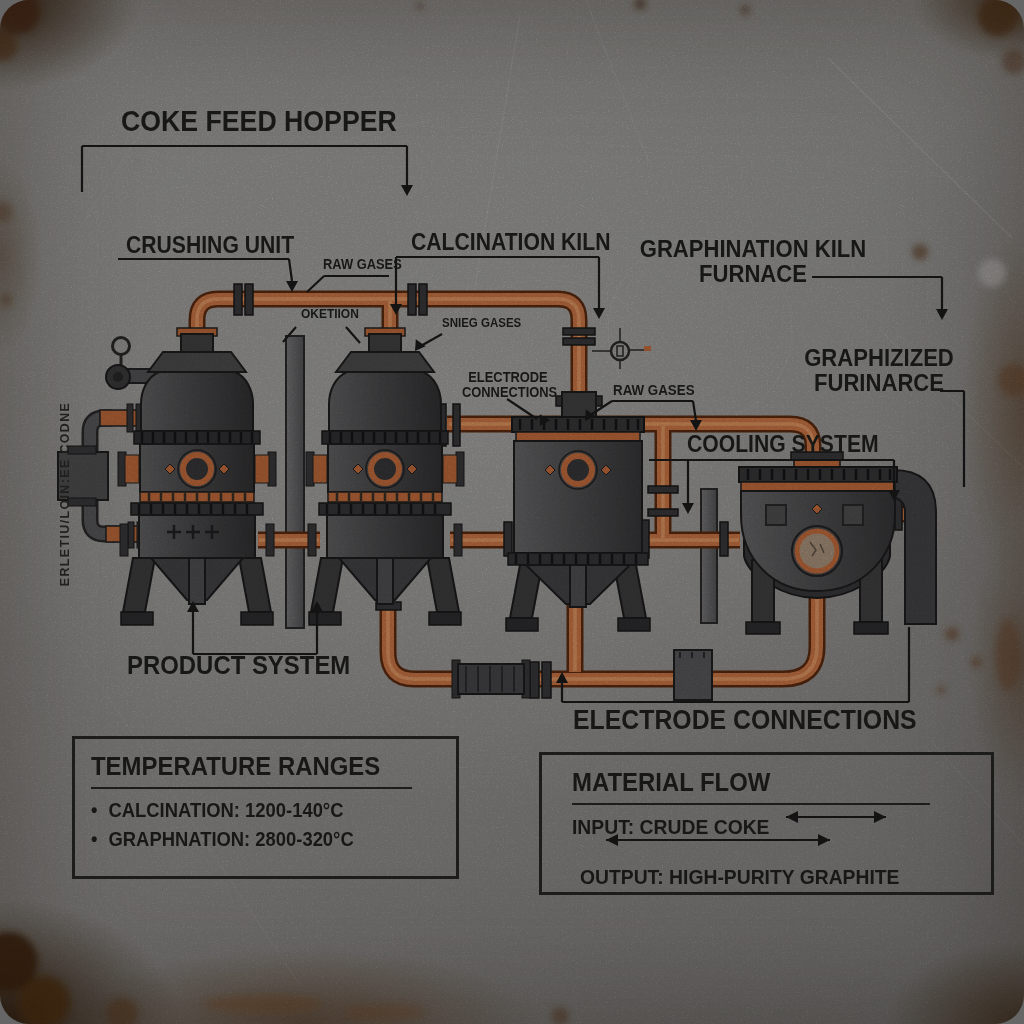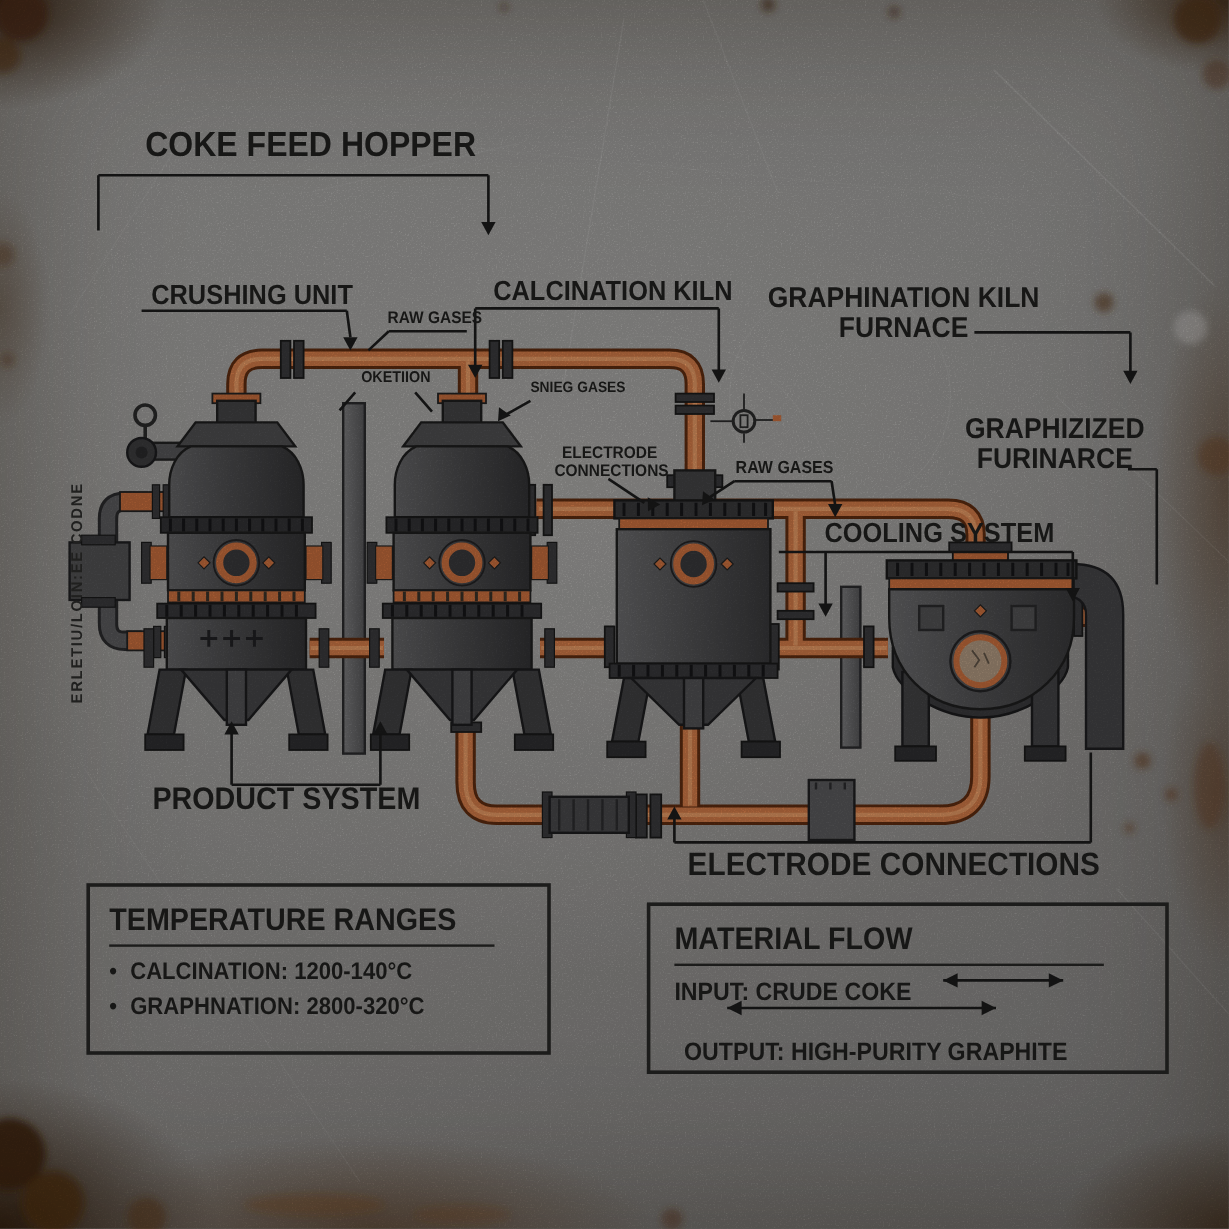--- a/index.html
+++ b/index.html
@@ -9,21 +9,21 @@
       radial-gradient(ellipse 200px 130px at 0% 0%, rgba(58,35,16,.95), rgba(58,35,16,0) 70%),
       radial-gradient(ellipse 160px 90px at 100% 0%, rgba(70,42,18,.85), rgba(70,42,18,0) 70%),
       radial-gradient(ellipse 260px 180px at 0% 100%, rgba(52,30,12,.95), rgba(52,30,12,0) 70%),
       radial-gradient(ellipse 340px 110px at 30% 100%, rgba(92,54,24,.55), rgba(92,54,24,0) 70%),
       radial-gradient(ellipse 200px 120px at 100% 100%, rgba(64,38,16,.7), rgba(64,38,16,0) 70%),
       radial-gradient(ellipse 90px 260px at 100% 40%, rgba(96,56,24,.45), rgba(96,56,24,0) 70%),
       radial-gradient(ellipse 80px 200px at 100% 65%, rgba(96,56,24,.4), rgba(96,56,24,0) 70%),
       radial-gradient(ellipse 60px 140px at 0% 25%, rgba(80,48,20,.35), rgba(80,48,20,0) 70%),
       radial-gradient(ellipse 700px 500px at 45% 40%, #aaa9a7, rgba(170,169,167,0) 80%),
       linear-gradient(155deg,#a5a4a2 0%,#9c9b99 40%,#918f8d 70%,#828180 100%);
-    box-shadow:inset 0 0 140px rgba(45,32,18,.4);}
+    box-shadow:inset 0 0 140px rgba(45,32,18,.4);border-radius:29px;}
   svg{position:absolute;left:0;top:0;z-index:1;}
   .lbl{position:absolute;z-index:2;color:#171716;font-weight:700;white-space:nowrap;
        transform:scaleX(.92);transform-origin:left top;line-height:1.05;}
   .ctr{text-align:center;transform-origin:center top;white-space:normal;}
   .box{position:absolute;z-index:2;border:3px solid #1c1c1b;color:#171716;font-weight:700;}
   .box-title{transform:scaleX(.92);transform-origin:left top;border-bottom:2.5px solid #1c1c1b;
        padding-bottom:5px;margin-bottom:10px;}
   .box-item{transform:scaleX(.92);transform-origin:left top;margin-top:6px;}
   .bullet{display:inline-block;margin-right:12px;}
   .vert{position:absolute;z-index:2;color:#20201f;font-weight:700;white-space:nowrap;
@@ -344,19 +344,19 @@
 <div class="lbl" style="left:127px;top:652px;font-size:26px;">PRODUCT SYSTEM</div>
 <div class="lbl" style="left:573px;top:706px;font-size:27px;">ELECTRODE CONNECTIONS</div>
 <div class="vert" style="left:64px;top:494px;font-size:13px;">ERLETIU/LOIN:EE CODNE</div>
 
 <div class="box" style="left:72px;top:736px;width:349px;height:113px;padding:12px 16px;">
   <div class="box-title" style="font-size:26px;">TEMPERATURE RANGES</div>
   <div class="box-item" style="font-size:20px;"><span class="bullet">•</span><span>CALCINATION: 1200-140°C</span></div>
   <div class="box-item" style="font-size:20px;"><span class="bullet">•</span><span>GRAPHNATION: 2800-320°C</span></div>
 </div>
 
-<div class="box" style="left:539px;top:752px;width:389px;height:113px;padding:12px 20px;">
+<div class="box" style="left:539px;top:752px;width:389px;height:113px;padding:12px 30px;">
   <div class="box-title" style="font-size:26px;">MATERIAL FLOW</div>
   <div class="box-item" style="font-size:21px;margin-top:4px;">INPUT: CRUDE COKE</div>
   <div class="box-item" style="font-size:21px;margin-top:26px;margin-left:8px;">OUTPUT: HIGH-PURITY GRAPHITE</div>
 </div>
 
 </div>
 
 </body></html>

